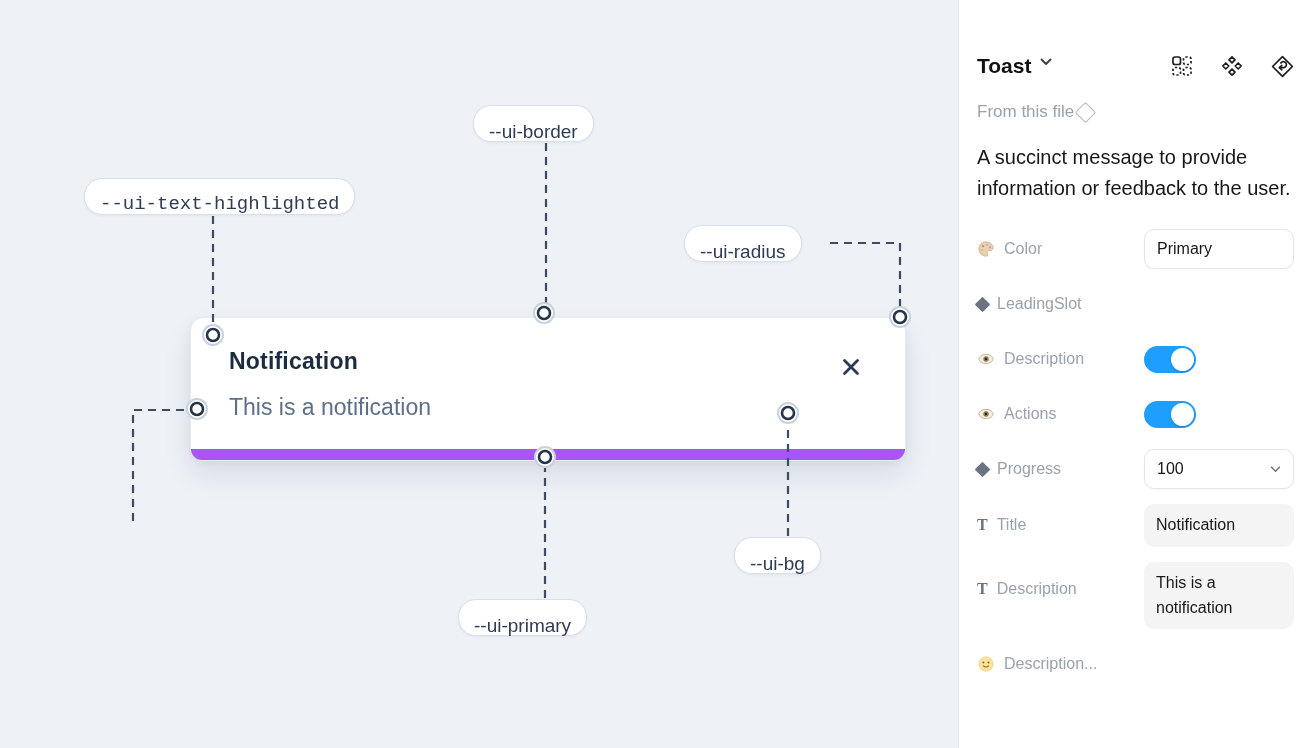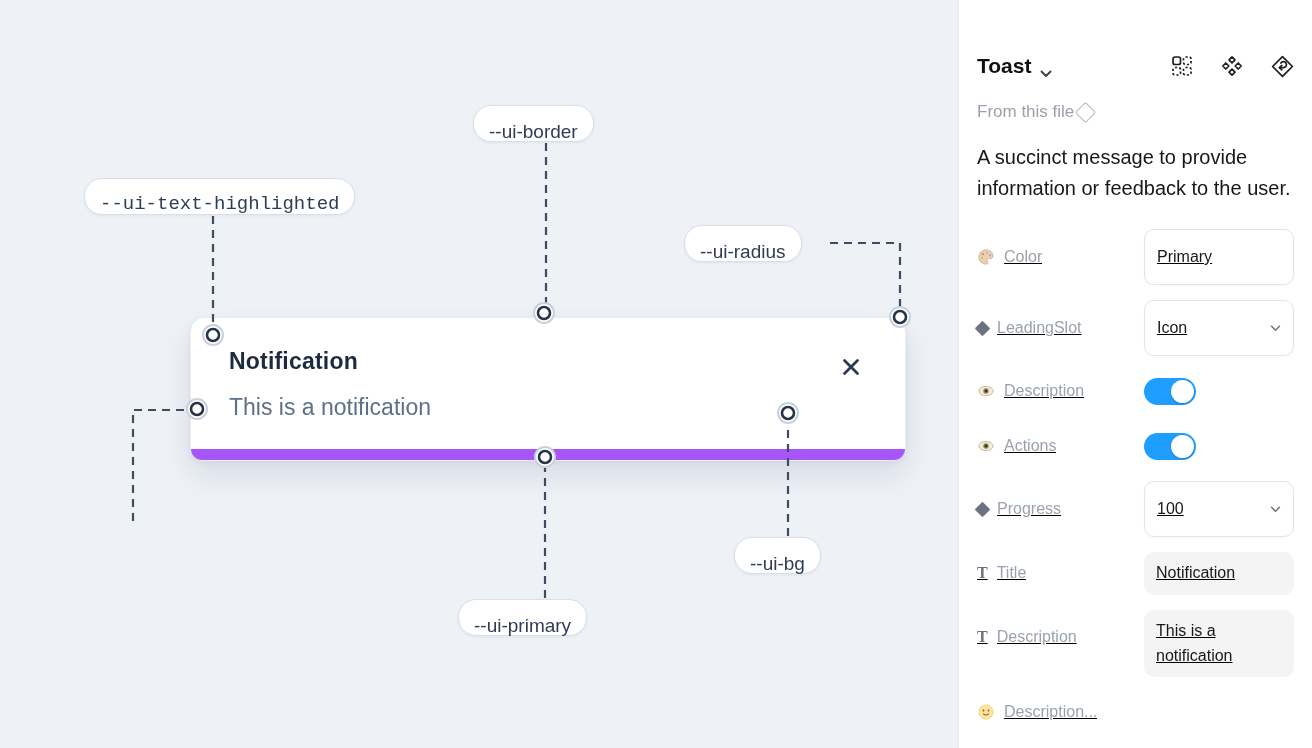--- a/index.html
+++ b/index.html
@@ -26,40 +26,40 @@
   .lbl-border      { left:473px; top:105px; }
   .lbl-highlighted { left:84px;  top:178px;font-family:Liberation Mono, monospace; }
   .lbl-radius      { left:684px; top:225px; }
   .lbl-muted       { left:30px;  top:522px; }
   .lbl-primary     { left:458px; top:599px; }
   .lbl-bg          { left:734px; top:537px; }
 
   
   .panel { position:absolute; left:958px; top:0; width:354px; height:748px; background:#fff;
     border-left:1px solid #e8eaee; padding:0 18px; }
-  .panel-header { display:flex; align-items:flex-end; margin-top:54px; }
+  .panel-header { display:flex; align-items:flex-start; margin-top:54px; }
   .panel-title { font-size:21px; font-weight:700; color:#101113; }
   .title-chevron { margin-left:9px; margin-top:4px; }
   .toolbar { margin-left:auto; display:flex; align-items:center; gap:26px; }
   .tool-btn { border:none; background:transparent; padding:0; cursor:pointer; width:24px; height:24px; display:flex; align-items:center; justify-content:center; }
 
   .source-row { display:flex; align-items:center; gap:4px; margin-top:24px; }
   .source-text { font-size:17px; color:#9aa2ac; }
   .diamond-outline { width:15px; height:15px; border:1.6px solid #b2b8c0; border-radius:2px; transform:rotate(45deg); background:#fff; }
 
   .panel-desc { margin-top:20px; font-size:20px; line-height:1.55; color:#17181a; }
 
-  .props { margin-top:25px;text-decoration:underline; }
+  .props { margin-top:25px; }
   .prop-row { display:grid; grid-template-columns:1fr 150px; align-items:center; min-height:40px; margin-bottom:15px; }
   .prop-label { display:flex; align-items:center; gap:9px; font-size:16px; color:#9aa2ac; min-width:0; }
   .prop-label span { white-space:nowrap; overflow:hidden; text-overflow:ellipsis; }
   .diamond-solid { width:11px; height:11px; background:#6b7280; border-radius:1px; transform:rotate(45deg); flex:0 0 auto; }
   .t-glyph { font-family:"Liberation Serif", serif; font-weight:700; font-size:16px; color:#6b7280; flex:0 0 auto; }
 
-  .select { height:56px; width:150px; display:flex; align-items:center; padding:0 12px;
+  .select { height:40px; width:150px; display:flex; align-items:center; padding:0 12px;
     background:#fff; border:1px solid #e3e5e9; border-radius:10px; cursor:pointer;
     font-size:16px; font-weight:500; color:#17181a; box-shadow:0 1px 2px rgba(0,0,0,.03); }
   .select .sel-value { flex:1; text-align:left; white-space:nowrap; overflow:hidden; }
   .sel-diamond { width:13px; height:13px; border:1.7px solid #17181a; border-radius:2px; transform:rotate(45deg); margin:0 10px 0 2px; flex:0 0 auto; }
 
   .toggle { width:52px; height:27px; background:#1e9eff; border-radius:14px; position:relative; cursor:pointer; border:none; }
   .toggle .knob { position:absolute; right:2px; top:2px; width:23px; height:23px; background:#fff; border-radius:50%; box-shadow:0 1px 2px rgba(0,0,0,.2); }
 
   .field { width:150px; background:#f4f4f5; border-radius:10px; padding:9px 12px;
     font-size:16px; font-weight:500; color:#17181a; line-height:1.55; }
@@ -192,26 +192,20 @@
             <path d="M1.5 1.5 L6 6 L10.5 1.5" stroke="#6f7publ379" stroke-width="1.7" fill="none" stroke-linecap="round" stroke-linejoin="round"></path>
           </svg>
         </button>
       </div>
 
       <div class="prop-row">
         <div class="prop-label">
           <span class="diamond-solid"></span>
           <span>LeadingSlot</span>
         </div>
-        <button class="select">
-          <span class="sel-value">Icon</span>
-          <svg width="11" height="7" viewBox="0 0 12 8">
-            <path d="M1.5 1.5 L6 6 L10.5 1.5" stroke="#6f7379" stroke-width="1.7" fill="none" stroke-linecap="round" stroke-linejoin="round"></path>
-          </svg>
-        </button>
       </div>
 
       <div class="prop-row">
         <div class="prop-label">
           <svg width="18" height="18" viewBox="0 0 24 24">
             <ellipse cx="12" cy="12" rx="9.5" ry="6.2" fill="#f3ecdc" stroke="#c5b594" stroke-width="1.2"></ellipse>
             <circle cx="12" cy="12" r="3.6" fill="#8d7a56"></circle>
             <circle cx="12" cy="12" r="1.6" fill="#2f291d"></circle>
           </svg>
           <span>Description</span>

